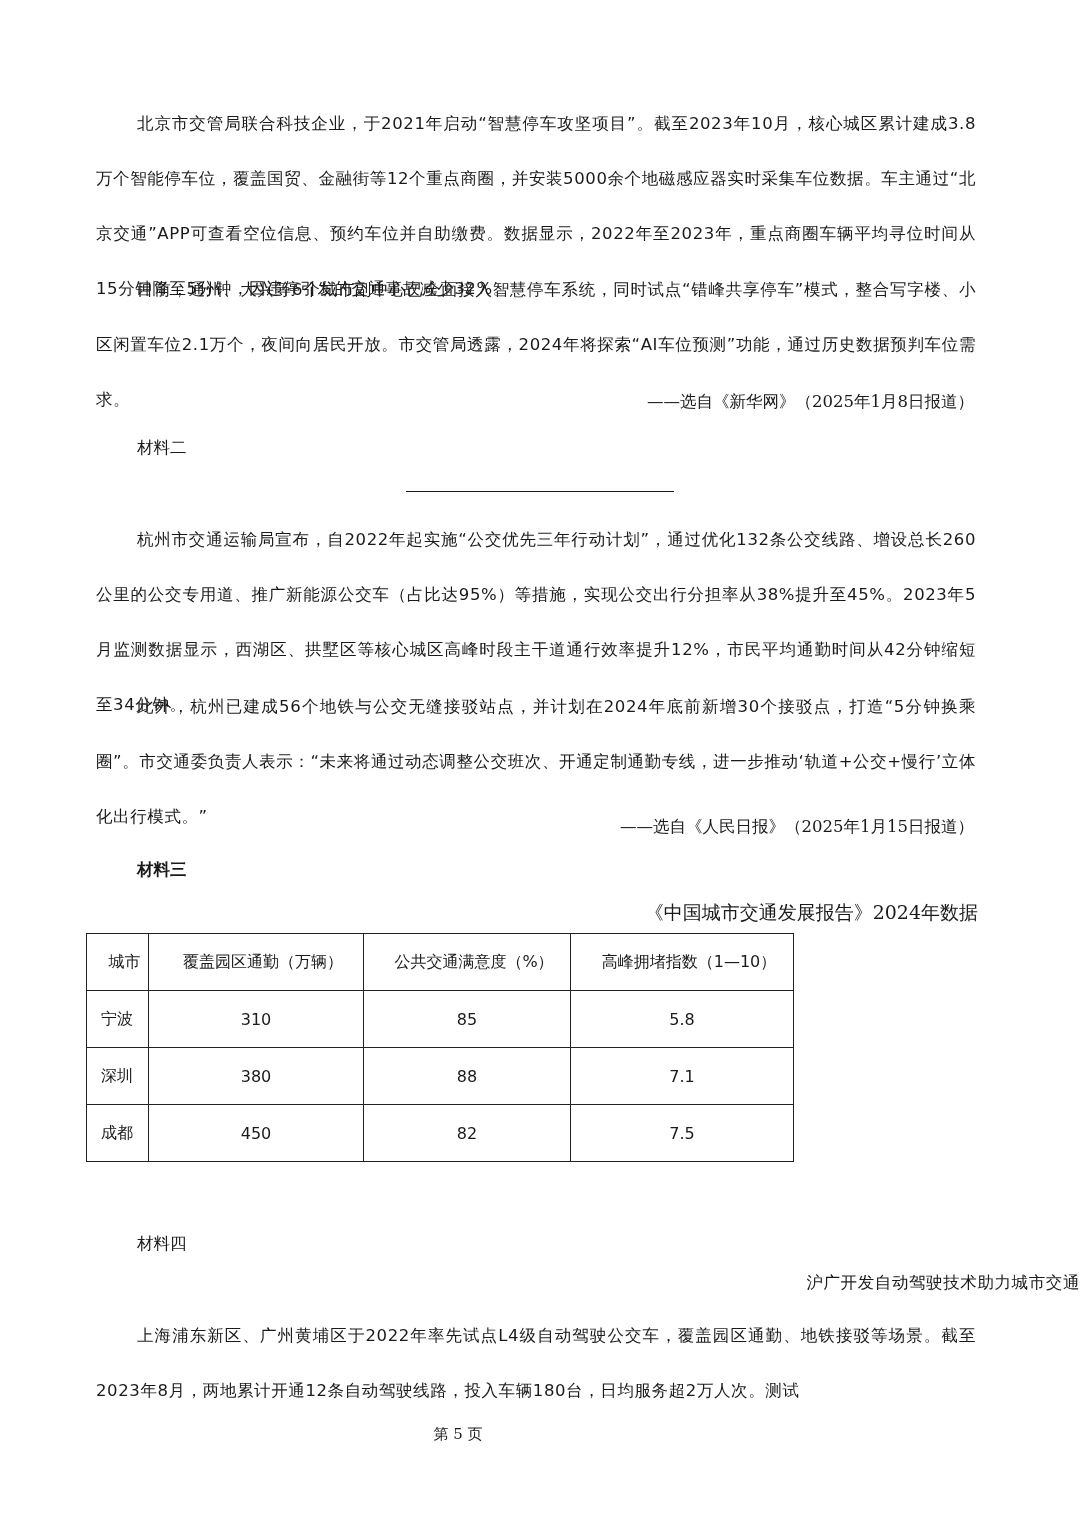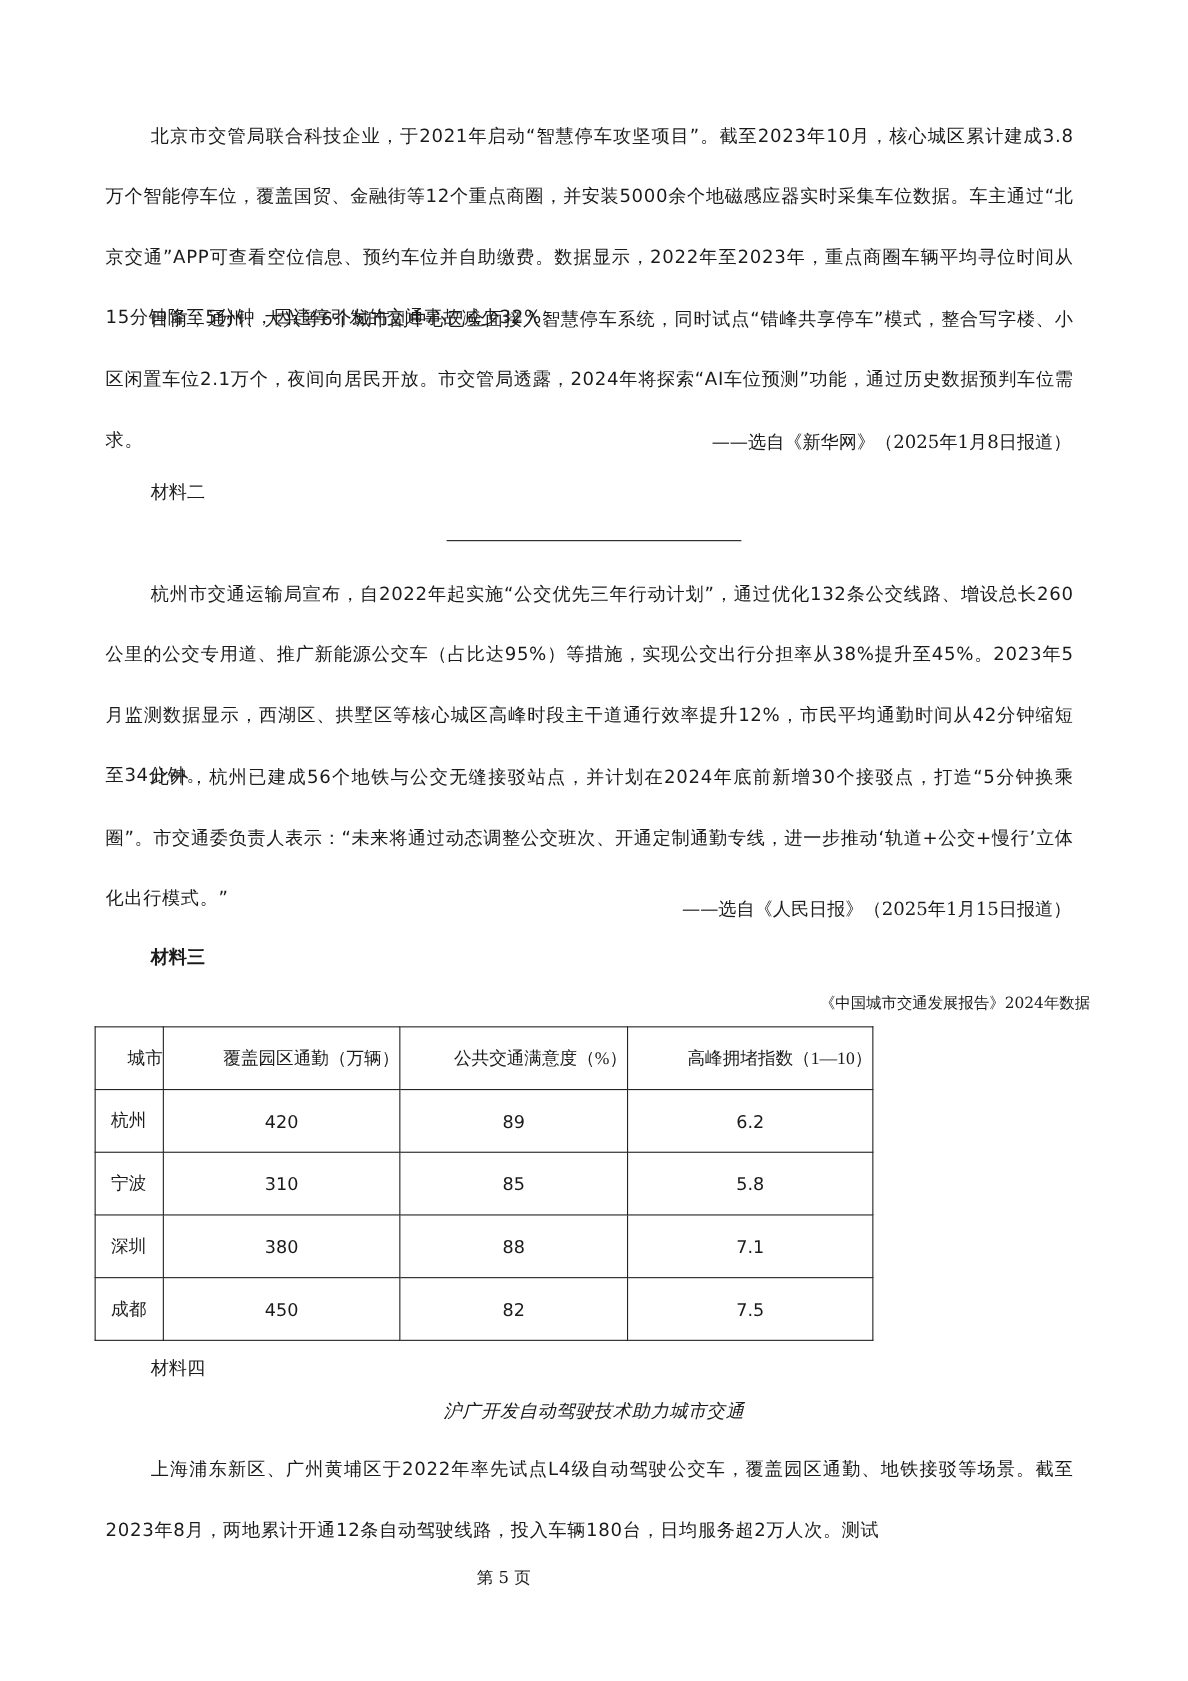--- a/index.html
+++ b/index.html
@@ -19,40 +19,40 @@
     }
     .label {
       position: absolute; left: 137px;
       font-family: "DejaVu Serif", serif; font-size: 16.5px; line-height: 24px;
     }
     .blank-line {
       position: absolute; left: 406px; top: 491px; width: 268px; height: 0;
       border-top: 1.6px solid #1a1a1a;
     }
     .table-caption {
-      position: absolute; right: 89px; top: 900px;
-      font-family: "DejaVu Serif", serif; font-size: 14px; line-height: 24px;
+      position: absolute; right: 102px; top: 900px;
+      font-family: "DejaVu Serif", serif; font-size: 19px; line-height: 24px;
     }
     table.data {
       position: absolute; left: 86px; top: 933px;
       border-collapse: collapse; font-size: 16px;
     }
     table.data td, table.data th {
       border: 1.5px solid #222; height: 56px; padding: 0; font-weight: normal;
     }
-    table.data th { text-align: right; padding-left: 14px; font-family: Liberation Serif, serif; }
+    table.data th { text-align: center; padding-left: 14px; }
     table.data td.city { padding-left: 14px; text-align: left; }
     table.data td.num { text-align: center; }
     .col0 { width: 47px; }
     .col1 { width: 200px; }
     .col2 { width: 192px; }
     .col3 { width: 208px; }
     .title4 {
-      position: absolute; left: 0; width: 1080px; top: 1272px; text-align: center;
-      font-size: 16.5px; letter-spacing: 0.6px; font-style: italic;
+      position: absolute; left: 0; width: 1080px; top: 1272px; text-align: right;
+      font-size: 16.5px; letter-spacing: 0.6px;
     }
     .footer {
       position: absolute; left: 0; width: 916px; top: 1425px; text-align: center;
       font-family: "DejaVu Serif", serif; font-size: 15px;
     }
   </style>
 </head>
 <body>
 
 <div class="page">
@@ -75,26 +75,20 @@
     <thead>
       <tr>
         <th class="col0">城市</th>
         <th class="col1">覆盖园区通勤（万辆）</th>
         <th class="col2">公共交通满意度（%）</th>
         <th class="col3">高峰拥堵指数（1—10）</th>
       </tr>
     </thead>
     <tbody>
       <tr>
-        <td class="city">杭州</td>
-        <td class="num">420</td>
-        <td class="num">89</td>
-        <td class="num">6.2</td>
-      </tr>
-      <tr>
         <td class="city">宁波</td>
         <td class="num">310</td>
         <td class="num">85</td>
         <td class="num">5.8</td>
       </tr>
       <tr>
         <td class="city">深圳</td>
         <td class="num">380</td>
         <td class="num">88</td>
         <td class="num">7.1</td>

